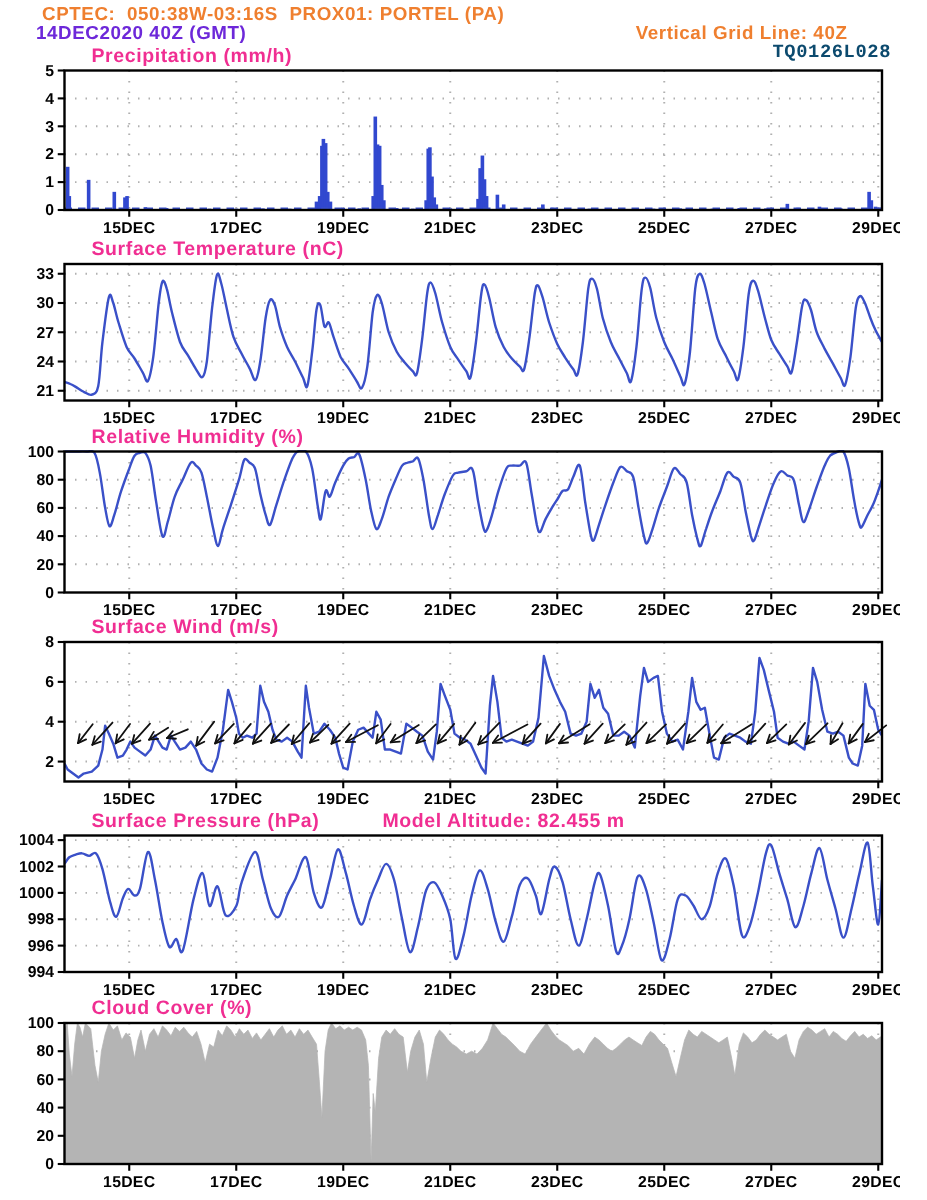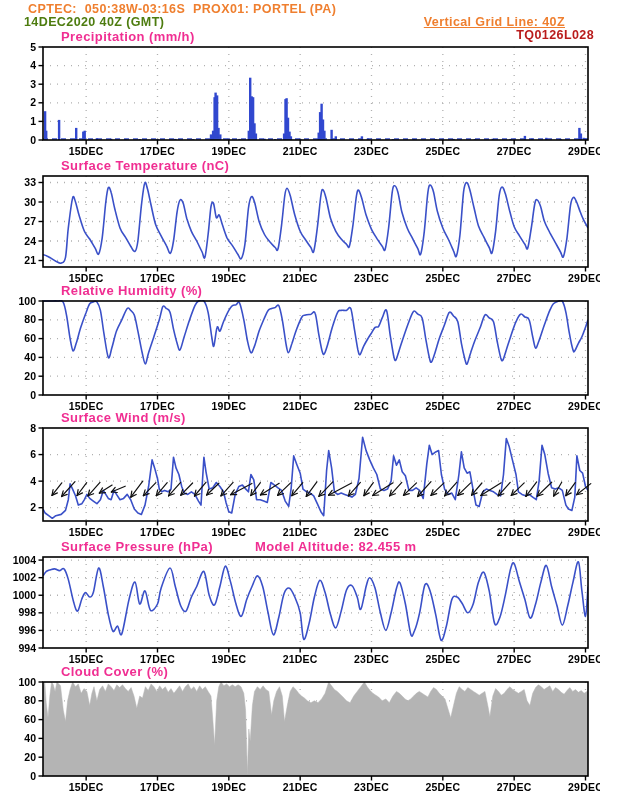--- a/index.html
+++ b/index.html
@@ -1,35 +1,35 @@
 <!DOCTYPE html>
 <html><head>
 <meta charset="utf-8">
 <style>
   html,body{margin:0;padding:0;background:#ffffff;}
   .page{position:relative;width:600px;height:800px;background:#fff;overflow:hidden;
         font-family:"Liberation Sans",sans-serif;}
   .hdr{position:absolute;font-weight:bold;font-size:12.5px;letter-spacing:.4px;white-space:pre;}
   .hdr-l1{left:28px;top:2px;}
   .hdr-l2l{left:24px;top:15px;}
-  .hdr-l2r{right:35px;top:15px;text-decoration:underline;}
+  .hdr-l2r{right:35px;top:15px;}
   .hdr-l3r{right:6px;top:28px;}
   svg text{font-family:"Liberation Sans",sans-serif;font-weight:bold;}
   .ttl{font-size:13px;letter-spacing:.4px;}
   .ytick{font-size:10.5px;fill:#000;}
   .xtick{font-size:10.5px;fill:#000;text-anchor:middle;letter-spacing:.2px;}
 </style>
 </head>
 <body>
 
 <div class="page">
   <div class="hdr hdr-l1" style="color: rgb(239, 127, 47);">CPTEC:  050:38W-03:16S  PROX01: PORTEL (PA)</div>
-  <div class="hdr hdr-l2l" style="color: #4d7c0f;">14DEC2020 40Z (GMT)</div>
+  <div class="hdr hdr-l2l" style="color: #6d28d9;">14DEC2020 40Z (GMT)</div>
   <div class="hdr hdr-l2r" style="color: rgb(239, 127, 47);">Vertical Grid Line: 40Z</div>
-  <div class="hdr hdr-l3r" style="color: #b91c1c;">TQ0126L028</div>
+  <div class="hdr hdr-l3r" style="color: #0c4a6e; font-family: Liberation Mono, monospace;">TQ0126L028</div>
   <svg id="chart" width="618" height="800" viewBox="0 0 618 800">
       <g>
         <clipPath id="cp0">
           <rect x="43" y="46" width="545" height="95"></rect>
         </clipPath>
         <g stroke="#b0b0b0" stroke-width="1.3" stroke-dasharray="1 6">
           <line x1="43" y1="121.4" x2="588" y2="121.4"></line>
           <line x1="43" y1="102.8" x2="588" y2="102.8"></line>
           <line x1="43" y1="84.2" x2="588" y2="84.2"></line>
           <line x1="43" y1="65.6" x2="588" y2="65.6"></line>

